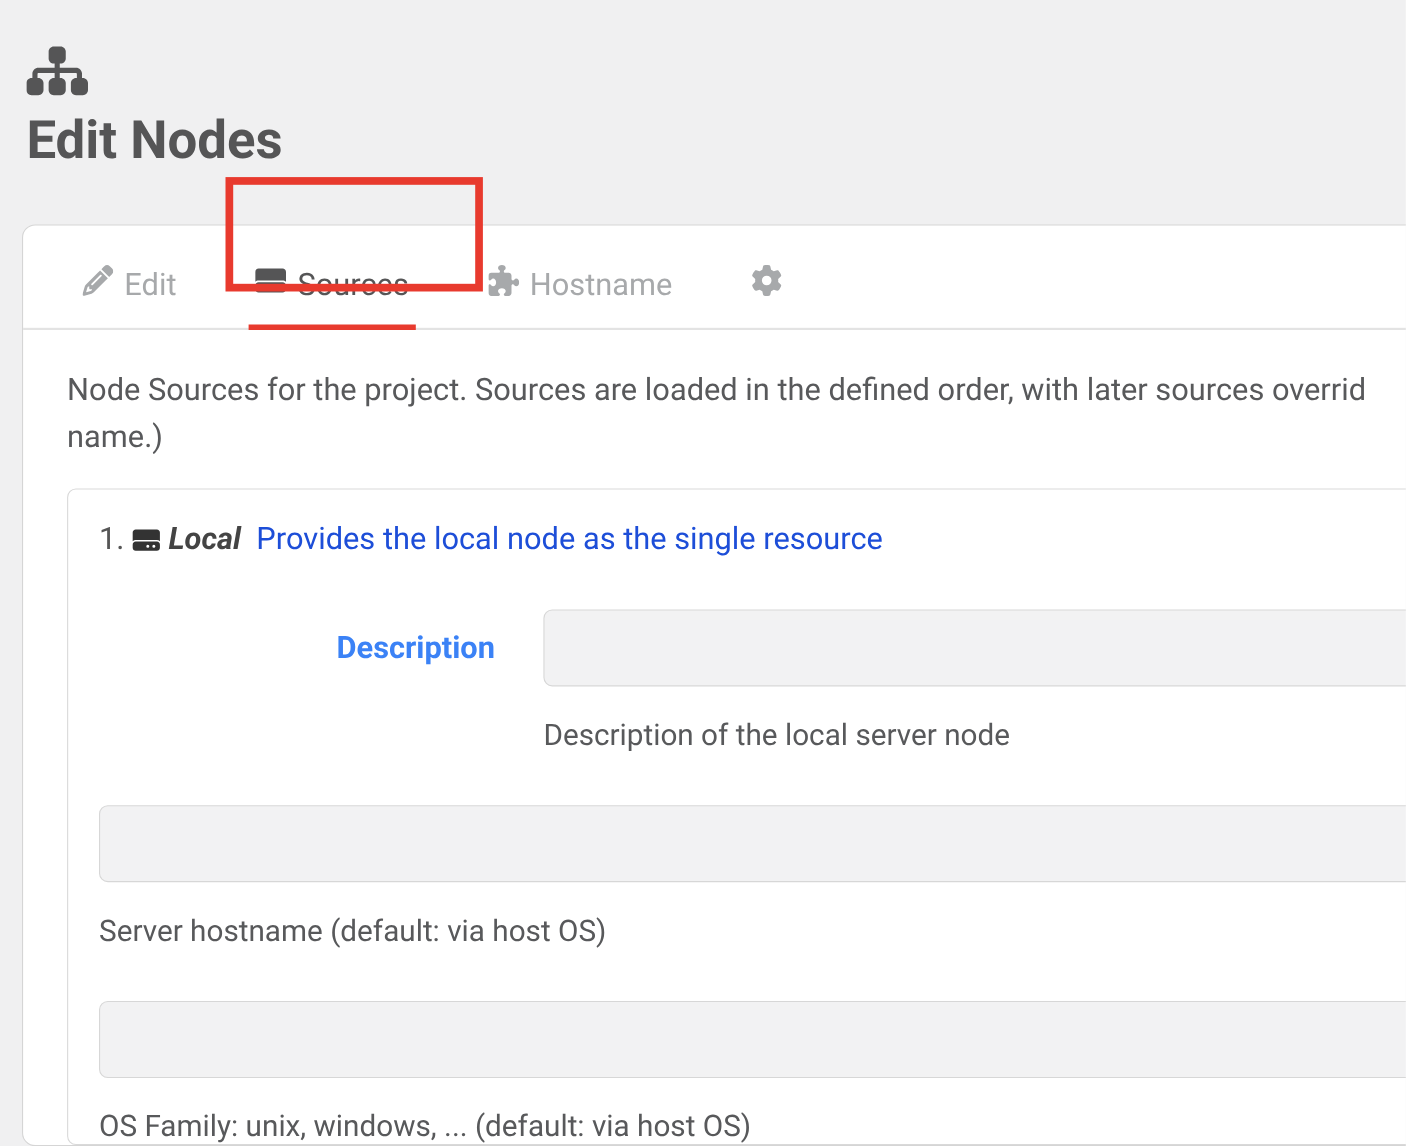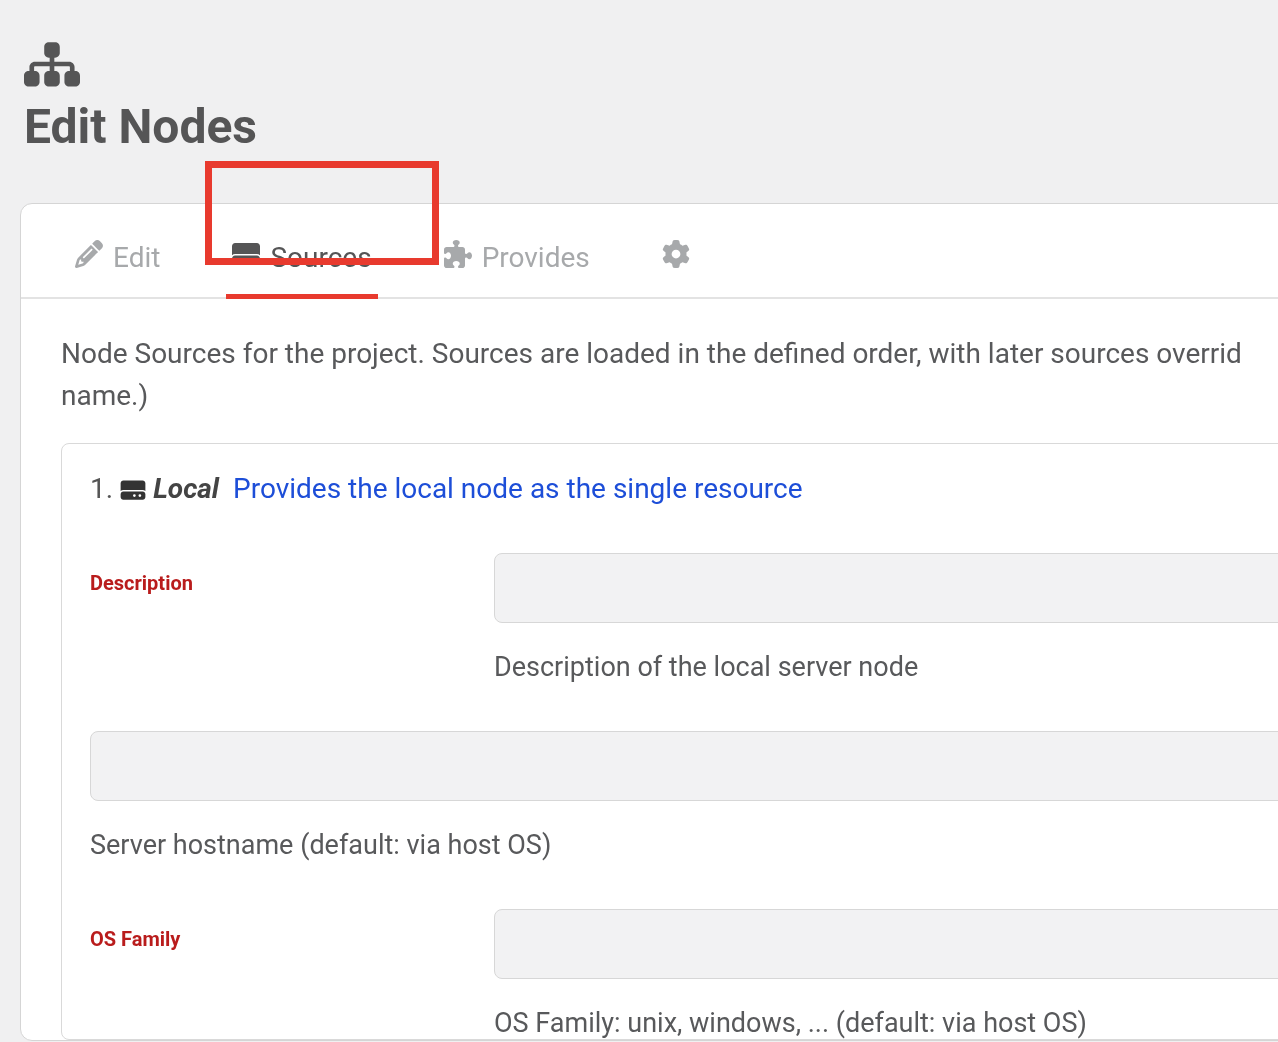--- a/index.html
+++ b/index.html
@@ -132,24 +132,24 @@
     .form-group {
       display: flex;
       align-items: flex-start;
       margin-top: 48px;
     }
     .form-group:first-of-type {
       margin-top: 24px;
     }
     .form-label {
       width: 404px;
-      text-align: left;
+      text-align: right;
       font-weight: 700;
-      font-size: 20px;
-      color: #b91c1c;
+      font-size: 28px;
+      color: #3b82f6;
       padding-top: 18px;
       padding-right: 44px;
       flex-shrink: 0;
     }
     .form-field {
       flex: 1;
     }
     .form-input {
       width: 100%;
       height: 70px;
@@ -196,21 +196,21 @@
             </svg>
         </span>
         <span>Sources</span>
       </div>
       <div class="tab">
         <span>
           <svg viewBox="0 0 512 512">
               <path d="M192 104.8c0-9.2-5.8-17.3-13.2-22.8C167.2 73.3 160 61.3 160 48c0-26.5 28.7-48 64-48s64 21.5 64 48c0 13.3-7.2 25.3-18.8 34c-7.4 5.5-13.2 13.6-13.2 22.8c0 12.8 10.4 23.2 23.2 23.2H336c26.5 0 48 21.5 48 48v56.8c0 12.8 10.4 23.2 23.2 23.2c9.2 0 17.3-5.8 22.8-13.2c8.7-11.6 20.7-18.8 34-18.8c26.5 0 48 28.7 48 64s-21.5 64-48 64c-13.3 0-25.3-7.2-34-18.8c-5.5-7.4-13.6-13.2-22.8-13.2c-12.8 0-23.2 10.4-23.2 23.2V464c0 26.5-21.5 48-48 48H279.2c-12.8 0-23.2-10.4-23.2-23.2c0-9.2 5.8-17.3 13.2-22.8c11.6-8.7 18.8-20.7 18.8-34c0-26.5-28.7-48-64-48s-64 21.5-64 48c0 13.3 7.2 25.3 18.8 34c7.4 5.5 13.2 13.6 13.2 22.8c0 12.8-10.4 23.2-23.2 23.2H48c-26.5 0-48-21.5-48-48V343.2C0 330.4 10.4 320 23.2 320c9.2 0 17.3 5.8 22.8 13.2C54.7 344.8 66.7 352 80 352c26.5 0 48-28.7 48-64s-21.5-64-48-64c-13.3 0-25.3 7.2-34 18.8C40.5 250.2 32.4 256 23.2 256C10.4 256 0 245.6 0 232.8V176c0-26.5 21.5-48 48-48H168.8c12.8 0 23.2-10.4 23.2-23.2z"></path>
             </svg>
         </span>
-        <span>Provides</span>
+        <span>Hostname</span>
       </div>
       <div class="tab">
         <span>
           <svg viewBox="0 0 512 512">
               <path d="M495.9 166.6c3.2 8.7 .5 18.4-6.4 24.6l-43.3 39.4c1.1 8.3 1.7 16.8 1.7 25.4s-.6 17.1-1.7 25.4l43.3 39.4c6.9 6.2 9.6 15.9 6.4 24.6c-4.4 11.9-9.7 23.3-15.8 34.3l-4.7 8.1c-6.6 11-14 21.4-22.1 31.2c-5.9 7.2-15.7 9.6-24.5 6.8l-55.7-17.7c-13.4 10.3-28.2 18.9-44 25.4l-12.5 57.1c-2 9.1-9 16.3-18.2 17.8c-13.8 2.3-28 3.5-42.5 3.5s-28.7-1.2-42.5-3.5c-9.2-1.5-16.2-8.7-18.2-17.8l-12.5-57.1c-15.8-6.5-30.6-15.1-44-25.4L83.1 425.9c-8.8 2.8-18.6 .3-24.5-6.8c-8.1-9.8-15.5-20.2-22.1-31.2l-4.7-8.1c-6.1-11-11.4-22.4-15.8-34.3c-3.2-8.7-.5-18.4 6.4-24.6l43.3-39.4C64.6 273.1 64 264.6 64 256s.6-17.1 1.7-25.4L22.4 191.2c-6.9-6.2-9.6-15.9-6.4-24.6c4.4-11.9 9.7-23.3 15.8-34.3l4.7-8.1c6.6-11 14-21.4 22.1-31.2c5.9-7.2 15.7-9.6 24.5-6.8l55.7 17.7c13.4-10.3 28.2-18.9 44-25.4l12.5-57.1c2-9.1 9-16.3 18.2-17.8C227.3 1.2 241.5 0 256 0s28.7 1.2 42.5 3.5c9.2 1.5 16.2 8.7 18.2 17.8l12.5 57.1c15.8 6.5 30.6 15.1 44 25.4l55.7-17.7c8.8-2.8 18.6-.3 24.5 6.8c8.1 9.8 15.5 20.2 22.1 31.2l4.7 8.1c6.1 11 11.4 22.4 15.8 34.3zM256 336a80 80 0 1 0 0-160 80 80 0 1 0 0 160z"></path>
             </svg>
         </span>
       </div>
     </div>
 
@@ -237,21 +237,20 @@
       </div>
 
       <div class="form-group">
         <div class="form-field">
           <input type="text" class="form-input" value="" style="">
           <div class="form-help">Server hostname (default: via host OS)</div>
         </div>
       </div>
 
       <div class="form-group">
-        <div class="form-label">OS Family</div>
         <div class="form-field">
           <input type="text" class="form-input" value="" style="">
           <div class="form-help">OS Family: unix, windows, ... (default: via host OS)</div>
         </div>
       </div>
     </div>
   </div>
 
   <div class="highlight-box"></div>
 </div>

